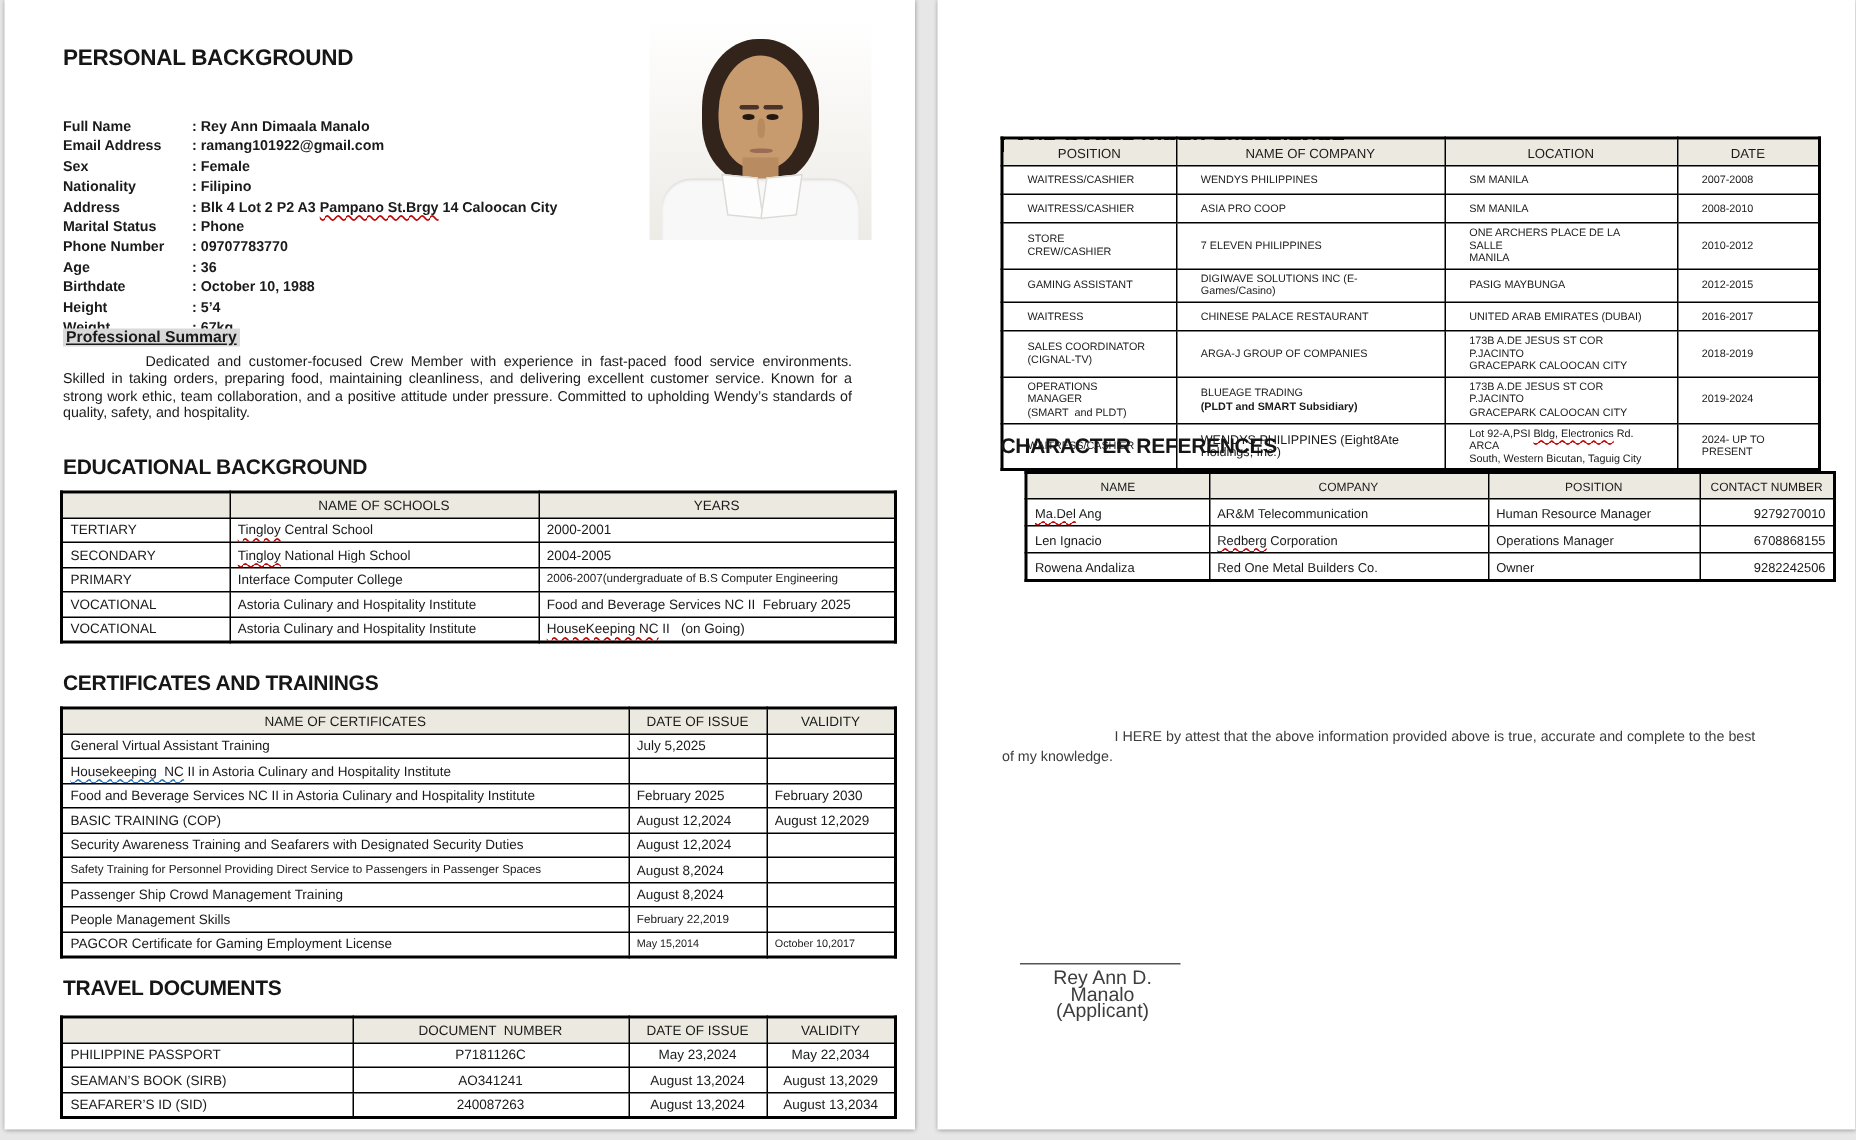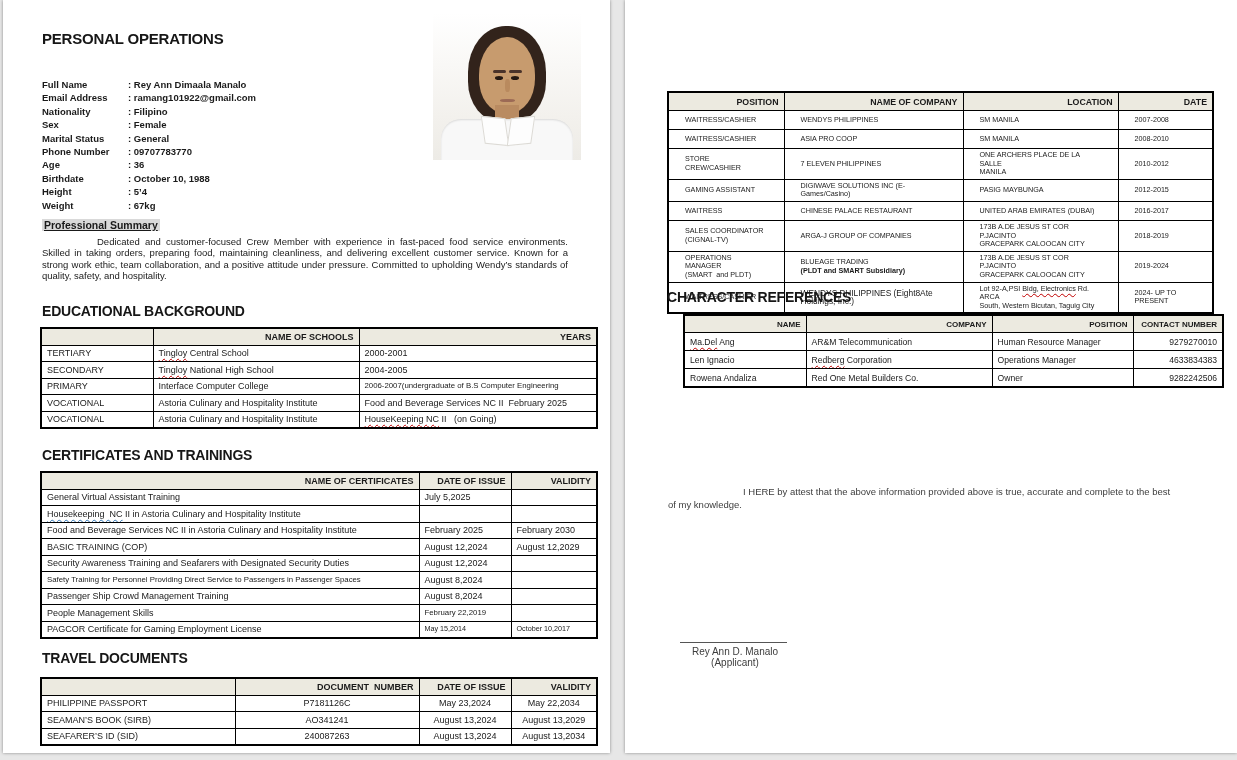--- a/index.html
+++ b/index.html
@@ -19,21 +19,21 @@
   .ilabel{width:86px;flex:none;}
   
   .ps-head{position:absolute;left:39px;top:219px;font-size:10.5px;font-weight:bold;
     text-decoration:underline;background:var(--highlight_bg,#d9d9d9);padding:0 2px;}
   .ps-text{position:absolute;left:39px;top:236px;width:526px;font-size:9.5px;
     line-height:11.3px;text-align:justify;text-indent:55px;}
   
   table{border-collapse:collapse;position:absolute;table-layout:fixed;}
   td,th{border:1px solid #000;padding:1px 5px;vertical-align:middle;overflow:hidden;
     white-space:pre-wrap;font-weight:normal;text-align:left;}
-  th{background:var(--header_bg,#eceae0);font-weight:bold;text-align:right;margin-left:24px;}
+  th{background:var(--header_bg,#eceae0);font-weight:normal;text-align:center;margin-left:24px;}
   table{border:2px solid #000;}
   tr.hdr th{border-bottom:1.5px solid #000;}
   
   .t-left{left:37px;width:556px;font-size:9px;}
   .t-edu{top:327px;}
   .t-edu td,.t-edu th{height:13.5px;line-height:10.5px;}
   .t-cert{top:471px;padding-left:44px;}
   .t-cert td,.t-cert th{height:13.5px;line-height:10.5px;}
   .t-trav{top:677px;padding-left:41px;}
   .t-trav td,.t-trav th{height:13.5px;line-height:10.5px;}
@@ -65,41 +65,42 @@
   .t-work td{height:14px;line-height:8.6px;padding:2px 16px;}
   .t-work .b{font-weight:bold;}
   .t-work .bigger{font-size:8.4px;}
   .t-refs{left:58px;top:314px;width:539px;font-size:8.6px;}
   .t-refs th{font-size:8px;height:14px;}
   .t-refs td{height:15px;line-height:10px;}
   .t-refs .num{text-align:right;}
   .attest{position:absolute;left:43px;top:485px;width:506px;font-size:9.5px;line-height:13px;
     color:var(--muted_text,#3d3d3d);text-indent:75px;}
   .sig{position:absolute;left:55px;top:642px;width:110px;text-align:center;
-    color:var(--muted_text,#3d3d3d);font-size:10px;line-height:11px;}
+    color:var(--muted_text,#3d3d3d);font-size:13px;line-height:11px;}
   .sig-line{border-top:1px solid #555;height:3px;width:107px;}
   
   .sq-r{text-decoration:underline;text-decoration-style:wavy;
     text-decoration-color:var(--squiggle_red,#c00000);text-decoration-thickness:1px;text-underline-offset:2px;}
   .sq-b{text-decoration:underline;text-decoration-style:wavy;
     text-decoration-color:var(--squiggle_blue,#2e75b6);text-decoration-thickness:1px;text-underline-offset:2px;}
 </style>
 </head>
 <body>
 
 <div class="page page1">
 
-  <h1 class="h-xl" style="left:39px;top:30px;">PERSONAL OPERATIONS</h1>
+  <h1 class="h-xl" style="left:39px;top:30px;">PERSONAL BACKGROUND</h1>
 
   <div class="info">
     <div class="irow"><span class="ilabel">Full Name</span><span>: Rey Ann Dimaala Manalo</span></div>
     <div class="irow"><span class="ilabel">Email Address</span><span>: ramang101922@gmail.com</span></div>
+    <div class="irow"><span class="ilabel">Sex</span><span>: Female</span></div>
     <div class="irow"><span class="ilabel">Nationality</span><span>: Filipino</span></div>
-    <div class="irow"><span class="ilabel">Sex</span><span>: Female</span></div>
-    <div class="irow"><span class="ilabel">Marital Status</span><span>: General</span></div>
+    <div class="irow"><span class="ilabel">Address</span><span><span>: Blk 4 Lot 2 P2 A3 </span><span class="sq-r">Pampano St.Brgy</span><span> 14 Caloocan City</span></span></div>
+    <div class="irow"><span class="ilabel">Marital Status</span><span>: Phone</span></div>
     <div class="irow"><span class="ilabel">Phone Number</span><span>: 09707783770</span></div>
     <div class="irow"><span class="ilabel">Age</span><span>: 36</span></div>
     <div class="irow"><span class="ilabel">Birthdate</span><span>: October 10, 1988</span></div>
     <div class="irow"><span class="ilabel">Height</span><span>: 5’4</span></div>
     <div class="irow"><span class="ilabel">Weight</span><span>: 67kg</span></div>
   </div>
 
   <div class="photo">
     <div class="ph-hair"></div>
     <div class="ph-face"></div>
@@ -350,21 +351,21 @@
     <tr>
           <td><span class="sq-r">Ma.Del</span><span> Ang</span></td>
           <td>AR&amp;M Telecommunication</td>
           <td>Human Resource Manager</td>
           <td class="num">9279270010</td>
         </tr>
     <tr>
           <td>Len Ignacio</td>
           <td><span class="sq-r">Redberg</span><span> Corporation</span></td>
           <td>Operations Manager</td>
-          <td class="num">4633834383</td>
+          <td class="num">6708868155</td>
         </tr>
     <tr>
           <td>Rowena Andaliza</td>
           <td>Red One Metal Builders Co.</td>
           <td>Owner</td>
           <td class="num">9282242506</td>
         </tr>
   </tbody>
     </table>
 

